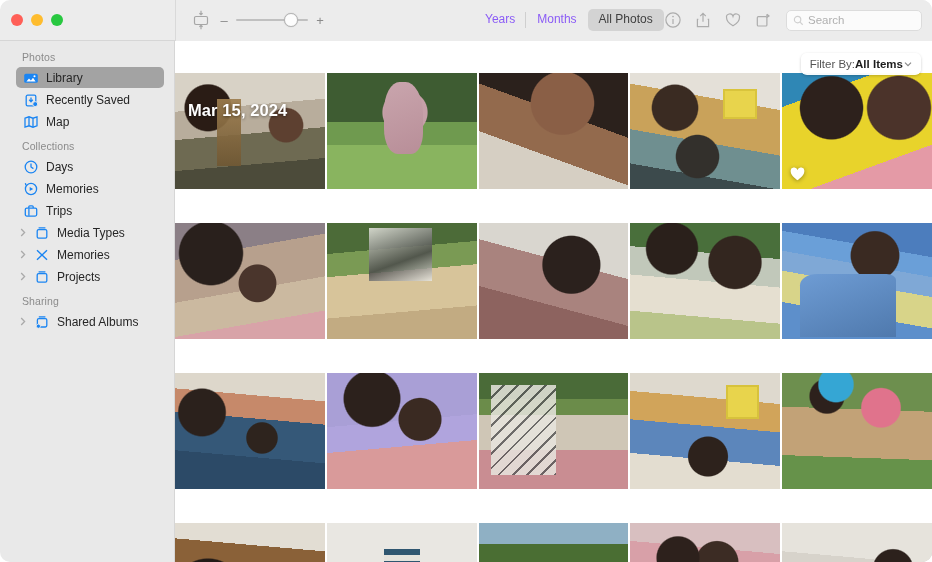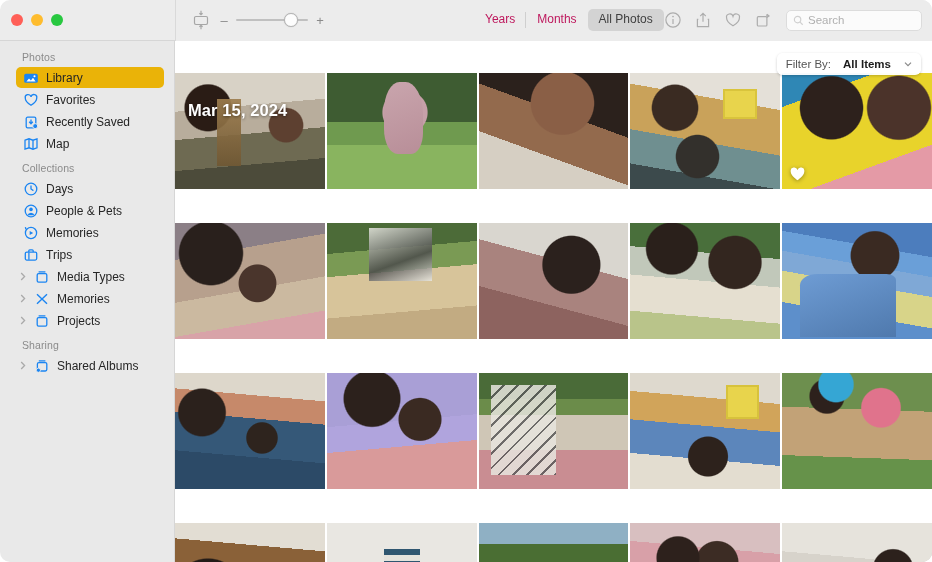--- a/index.html
+++ b/index.html
@@ -89,21 +89,21 @@
   
   .segmented {
     position: absolute;
     left: 298px;
     display: flex;
     align-items: center;
     height: 22px;
   }
   .seg {
     font-size: 12px;
-    color: #be185d;
+    color: #8b5cf6;
     padding: 3px 11px 4px;
     border-radius: 5px;
     line-height: 15px;
     white-space: nowrap;
     position: relative;
   }
   .seg + .seg::before {
     content: "";
     position: absolute; left: -1px; top: 3px; bottom: 3px;
     width: 1px; background: #cfcfcf;
@@ -159,21 +159,21 @@
     display: flex;
     align-items: center;
     height: 21px;
     margin: 0 10px 1px 8px;
     padding-left: 7px;
     border-radius: 5px;
     gap: 7px;
     font-size: 12px;
     color: #262626;
   }
-  .sb-item.selected { background: #eab308; }
+  .sb-item.selected { background: #a3a3a3; }
   .sb-item .disclosure {
     width: 9px; flex: 0 0 9px;
     display: flex; align-items: center; justify-content: center;
     margin-left: -5px;
   }
   .sb-item .disclosure svg { width: 6px; height: 9px; opacity: .55; }
   .sb-item .ic { width: 16px; flex: 0 0 16px; height: 16px; display: flex; align-items: center; }
   .sb-item .ic svg { width: 16px; height: 16px; display: block; }
   .sb-item .lbl { white-space: nowrap; overflow: hidden; }
 
@@ -219,21 +219,21 @@
   .fav-badge svg { width: 100%; height: 100%; filter: drop-shadow(0 1px 2px rgba(0,0,0,.35)); }
 
   .filter-pill {
     position: absolute;
     right: 11px; top: 12px;
     background: rgba(255,255,255,.96);
     border-radius: 6px;
     height: 22px;
     display: flex; align-items: center;
     padding: 0 9px;
-    gap: 12px;
+    gap: 0;
     font-size: 11.5px;
     box-shadow: 0 1px 3px rgba(0,0,0,.2);
     z-index: 10;
     white-space: nowrap;
   }
   .filter-pill .fp-label { color: #555; }
   .filter-pill .fp-value { color: #1c1c1c; font-weight: bold; }
   .filter-pill .fp-chev { width: 8px; height: 8px; opacity: .6; margin-left: 1px; }
 
   
@@ -431,28 +431,20 @@
           <span class="ic">
             <svg viewBox="0 0 16 16">
                 <rect x="1.2" y="3.8" width="13.6" height="9" rx="1.6" fill="#1b85f2"></rect>
                 <path d="M3.4 11.6 6 8.4l1.9 2.2 2.1-2.8 2.6 3.8z" fill="#fff"></path>
                 <circle cx="11.5" cy="6.2" r="1.05" fill="#fff"></circle>
               </svg>
           </span>
           <span class="lbl">Library</span>
         </div>
 
-        <div class="sb-item">
-          <span class="ic">
-            <svg viewBox="0 0 16 16" fill="none" stroke="#1b85f2" stroke-width="1.3">
-                <path d="M8 13.2S2.3 9.8 2.3 6.2A2.9 2.9 0 0 1 8 4.8a2.9 2.9 0 0 1 5.7 1.4c0 3.6-5.7 7-5.7 7z"></path>
-              </svg>
-          </span>
-          <span class="lbl">Favorites</span>
-        </div>
 
         <div class="sb-item">
           <span class="ic">
             <svg viewBox="0 0 16 16" fill="none" stroke="#1b85f2" stroke-width="1.3">
                 <path d="M4.6 3.2h6.8a1.4 1.4 0 0 1 1.4 1.4v7.8a1.4 1.4 0 0 1-1.4 1.4H4.6a1.4 1.4 0 0 1-1.4-1.4V4.6a1.4 1.4 0 0 1 1.4-1.4z"></path>
                 <path d="M8 5.6v4M6.2 7.8 8 9.7l1.8-1.9"></path>
                 <circle cx="12.2" cy="12.1" r="2.5" fill="#1b85f2" stroke="#e9e9e9" stroke-width="1"></circle>
               </svg>
           </span>
           <span class="lbl">Recently Saved</span>
@@ -475,30 +467,20 @@
         <div class="sb-item">
           <span class="ic">
             <svg viewBox="0 0 16 16" fill="none" stroke="#1b85f2" stroke-width="1.3">
                 <circle cx="8" cy="8" r="5.8"></circle>
                 <path d="M8 4.6V8l2.4 1.6"></path>
               </svg>
           </span>
           <span class="lbl">Days</span>
         </div>
 
-        <div class="sb-item">
-          <span class="ic">
-            <svg viewBox="0 0 16 16" fill="none" stroke="#1b85f2" stroke-width="1.3">
-                <circle cx="8" cy="8" r="5.8"></circle>
-                <circle cx="8" cy="6.4" r="1.8" fill="#1b85f2" stroke="none"></circle>
-                <path d="M4.4 12.3a3.8 3.8 0 0 1 7.2 0" fill="#1b85f2" stroke="none"></path>
-              </svg>
-          </span>
-          <span class="lbl">People &amp; Pets</span>
-        </div>
 
         <div class="sb-item">
           <span class="ic">
             <svg viewBox="0 0 16 16" fill="none" stroke="#1b85f2" stroke-width="1.3">
                 <circle cx="8" cy="8" r="5.6"></circle>
                 <path d="M6.7 5.9 10.2 8l-3.5 2.1z" fill="#1b85f2" stroke="none"></path>
                 <path d="M2.9 4.4 2.4 2.2"></path>
               </svg>
           </span>
           <span class="lbl">Memories</span>

